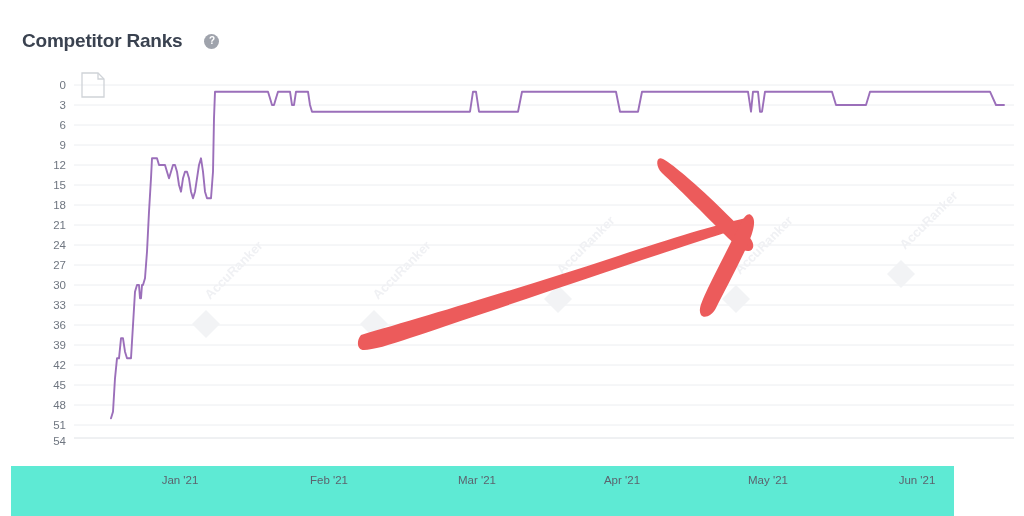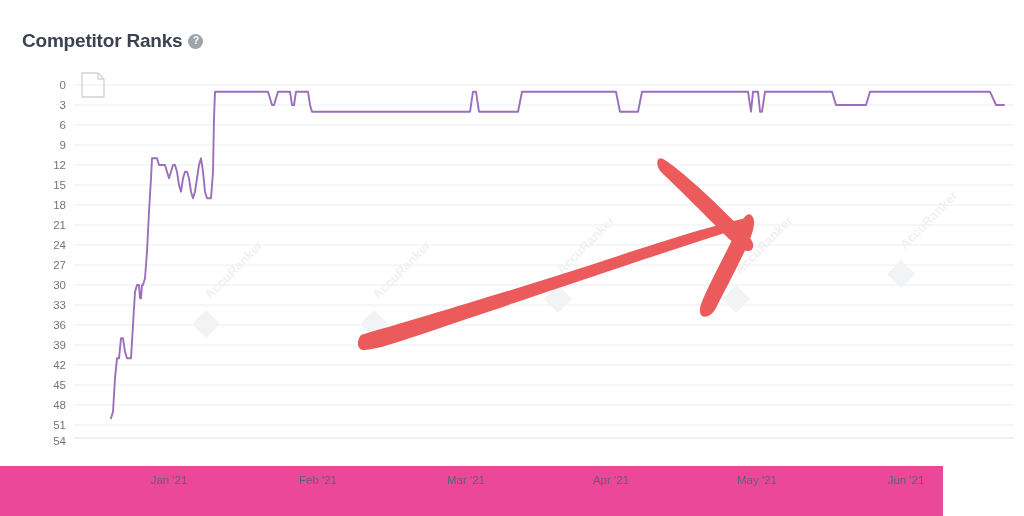--- a/index.html
+++ b/index.html
@@ -9,21 +9,21 @@
     font-family:"Liberation Sans", sans-serif;
     overflow:hidden;
     position:relative;
   }
   .card{
     position:absolute;inset:0;
     background:#fff;
   }
   .header{
     position:absolute;left:22px;top:30px;
-    display:flex;align-items:center;gap:6px;
+    display:flex;align-items:center;gap:22px;
   }
   .title{
     font-size:19px;font-weight:bold;color:#3a4250;
     letter-spacing:-0.2px;
   }
   .help-icon{
     width:15px;height:15px;border-radius:50%;
     background:#9fa3ac;color:#fff;
     font-size:10px;font-weight:bold;
     display:flex;align-items:center;justify-content:center;
@@ -35,21 +35,21 @@
   svg.chart{display:block;}
   .ytick{font-size:11.5px;fill:#6f7680;font-family:"Liberation Sans",sans-serif;}
   .xtick{font-size:11.5px;fill:#5c636e;font-family:"Liberation Sans",sans-serif;}
   .gridline{stroke:#eceef1;stroke-width:1;}
   .axisline{stroke:#dfe2e6;stroke-width:1;}
   .series-line{fill:none;stroke:#9b6fba;stroke-width:1.9;stroke-linejoin:round;stroke-linecap:round;}
   .wm-text{font-family:"Liberation Sans",sans-serif;font-size:13px;fill:#f0f1f4;font-weight:bold;}
   .note-icon path{fill:none;stroke:#cfd3d8;stroke-width:1.3;}
   .arrow{fill:#ec5b5b;}
   .bottom-strip{
-    position:absolute;left:0;top:466px;width:943px;height:50px;background:#ec4899;
+    position:absolute;left:11px;top:466px;width:943px;height:50px;background:#5eead4;
   }
 </style>
 </head>
 <body>
 
 <div class="card">
 
   <div class="header">
     <span class="title">Competitor Ranks</span>
     <span class="help-icon">?</span>

